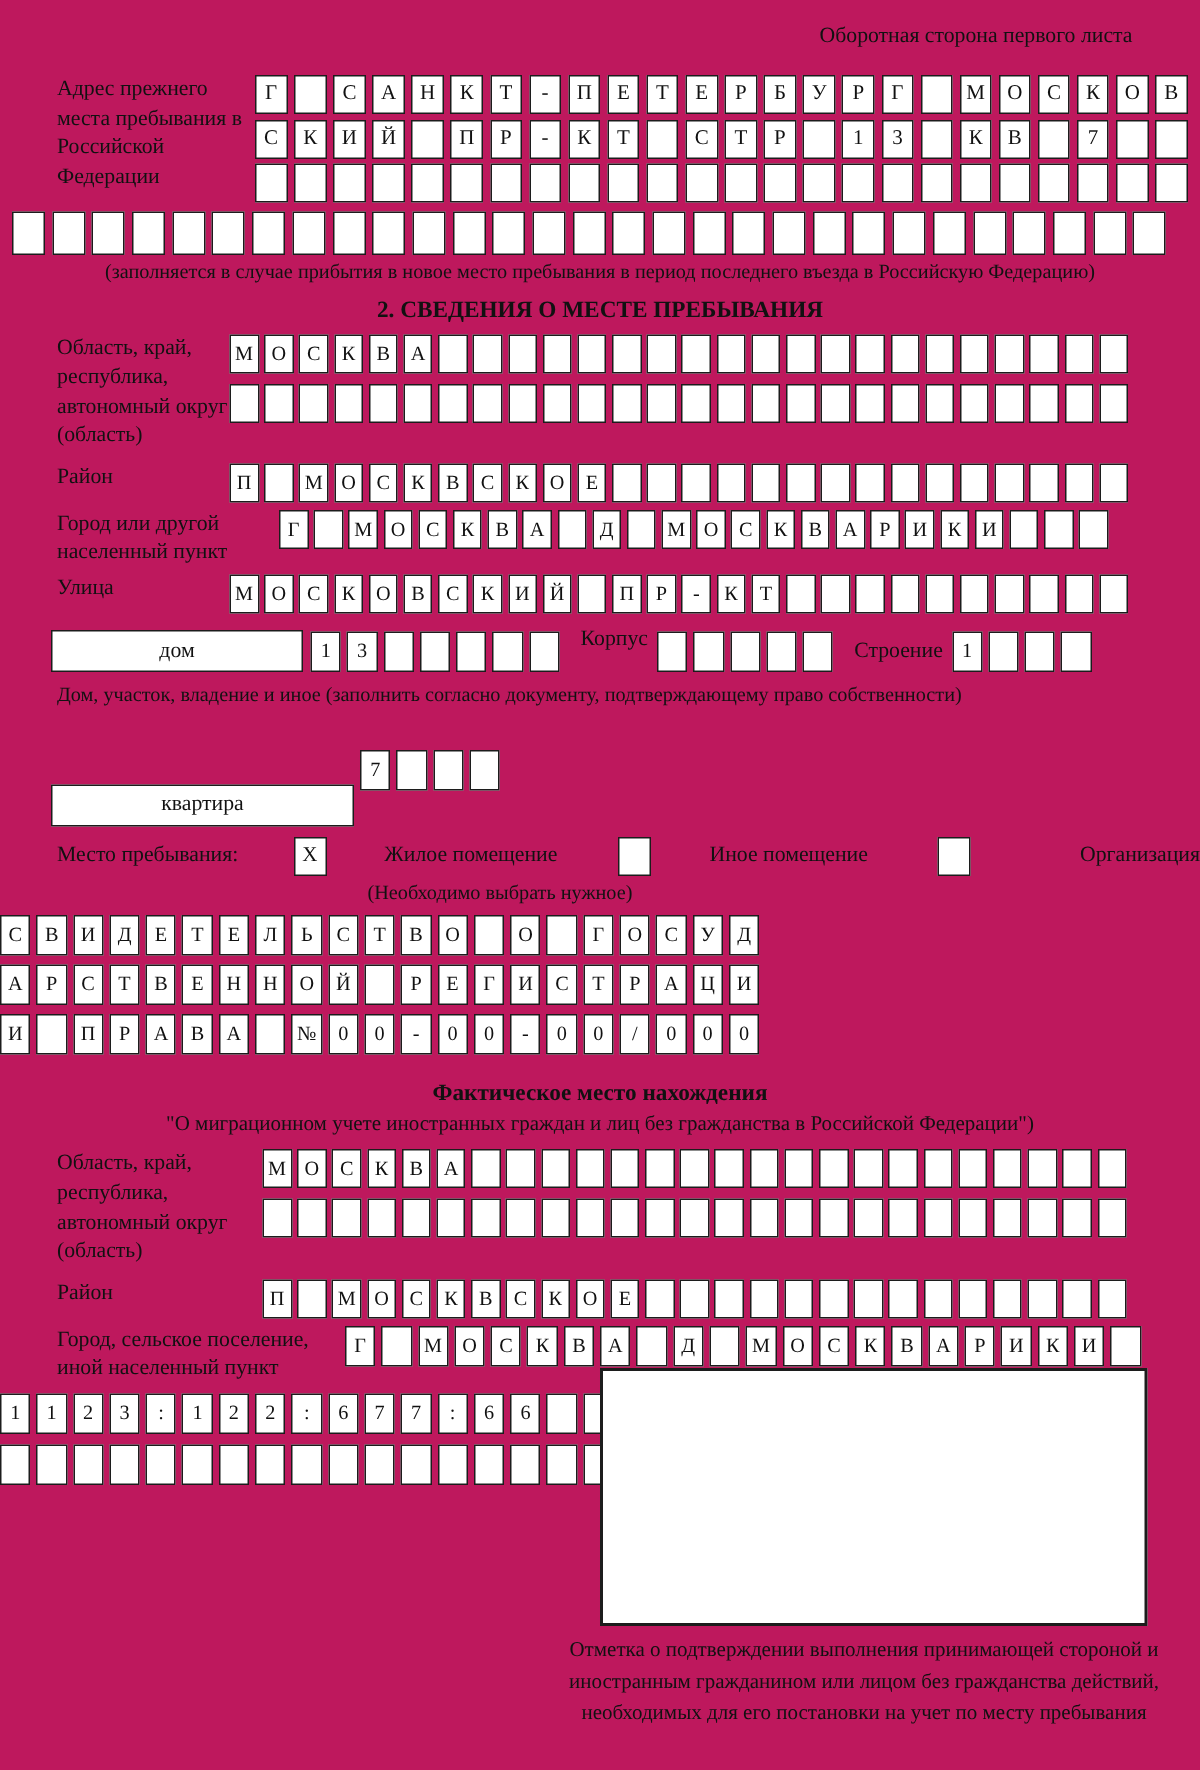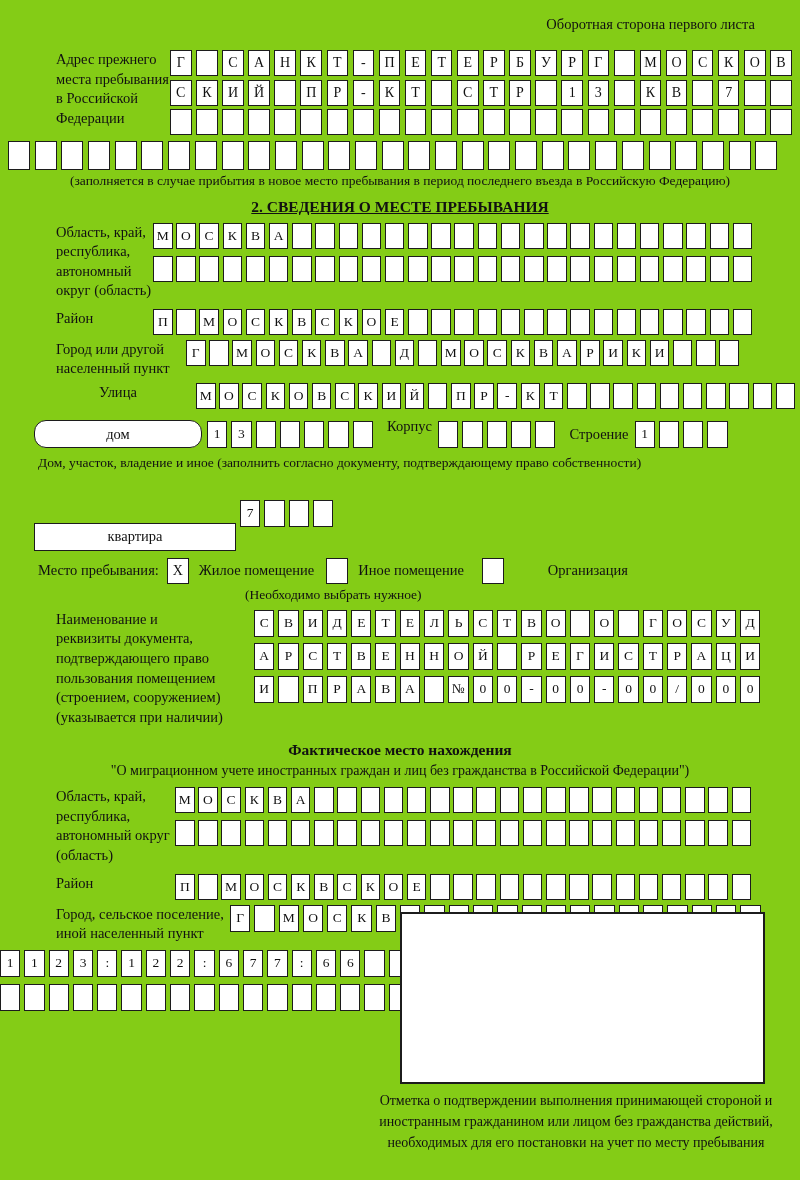--- a/index.html
+++ b/index.html
@@ -1,45 +1,45 @@
 <!DOCTYPE html>
 <html><head>
 <meta charset="utf-8">
 <style>
   * { margin:0; padding:0; box-sizing:border-box; }
   html,body { background:#fff; }
   .page {
     position:relative; width:800px; height:1180px; margin:0 auto;
-    background:#84cc16; color:#111; overflow:hidden;
+    background:#be185d; color:#111; overflow:hidden;
     font-family:"Liberation Serif","DejaVu Serif",serif; font-size:14.5px;
   }
   .back-note { text-align:right; padding:16px 45px 0 0; font-size:14.5px; }
   .field { display:flex; align-items:flex-start; }
-  .label { padding-left:56px; line-height:1.35; font-size:14.5px; }
+  .label { padding-left:38px; line-height:1.35; font-size:14.5px; }
   .rows > * { margin-bottom:3.5px; }
   .cells { display:flex; }
   .cell {
     flex:none; display:flex; align-items:center; justify-content:center;
     border:1.6px solid #1c1c1c; background:#fff; font-size:14px;
   }
   .lg  .cell { width:21.5px; height:26px; margin-right:4.6px; }
   .full .cell { width:22px;  height:29px; margin-right:4.7px; }
   .sm  .cell { width:19.5px; height:26px; margin-right:3.7px; font-size:13.5px; }
   .md  .cell { width:20.3px; height:27px; margin-right:4px;  font-size:13.5px; }
   .note { font-size:13.5px; text-align:center; }
   .title { font-weight:bold; font-size:15.5px; text-align:center; }
   .bigbox {
     border:1.8px solid #1c1c1c; display:flex; align-items:center; justify-content:center;
     height:28px; font-size:14.5px; background:#fff;
   }
   .checkbox {
     flex:none; width:22px; height:26px; border:1.6px solid #1c1c1c;
     display:flex; align-items:center; justify-content:center; font-size:14px; background:#fff;
   }
-  .mesto-row { display:flex; align-items:center; padding-left:38px; }
+  .mesto-row { display:flex; align-items:center; padding-left:38px;justify-content:space-between; }
   .stamp-box { position:absolute; left:400px; top:912px; width:365px; height:172px; border:2px solid #1c1c1c; background:#fff; }
   .stamp-caption { position:absolute; left:348px; top:1090px; width:456px; text-align:center; font-size:14px; line-height:1.5; }
   .subtitle { text-align:center; font-size:14px; }
 </style>
 </head>
 <body>
 
 <div class="page">
 
   <div class="back-note">Оборотная сторона первого листа</div>
@@ -153,21 +153,21 @@
       <div class="cell"></div>
       <div class="cell"></div>
       <div class="cell"></div>
       <div class="cell"></div>
       <div class="cell"></div>
       <div class="cell"></div>
       <div class="cell"></div>
     </div>
   <div class="note" style="margin-top:3px;">(заполняется в случае прибытия в новое место пребывания в период последнего въезда в Российскую Федерацию)</div>
 
-  <div class="title" style="margin-top:9px;text-decoration:underline;">2. СВЕДЕНИЯ О МЕСТЕ ПРЕБЫВАНИЯ</div>
+  <div class="title" style="margin-top:9px;">2. СВЕДЕНИЯ О МЕСТЕ ПРЕБЫВАНИЯ</div>
 
   <div class="field" style="margin-top:7px;">
     <div class="label" style="width:153px;">Область, край, республика, автономный округ (область)</div>
     <div class="rows">
       <div class="cells sm" style="margin-bottom:7px;">
           <div class="cell">М</div>
           <div class="cell">О</div>
           <div class="cell">С</div>
           <div class="cell">К</div>
           <div class="cell">В</div>
@@ -279,21 +279,21 @@
         <div class="cell">Р</div>
         <div class="cell">И</div>
         <div class="cell">К</div>
         <div class="cell">И</div>
         <div class="cell"></div>
         <div class="cell"></div>
         <div class="cell"></div>
       </div>
   </div>
 
-  <div class="field" style="margin-top:4px;margin-left:43px;">
+  <div class="field" style="margin-top:4px;">
     <div class="label" style="width:153px;">Улица</div>
     <div class="cells sm">
         <div class="cell">М</div>
         <div class="cell">О</div>
         <div class="cell">С</div>
         <div class="cell">К</div>
         <div class="cell">О</div>
         <div class="cell">В</div>
         <div class="cell">С</div>
         <div class="cell">К</div>
@@ -312,21 +312,21 @@
         <div class="cell"></div>
         <div class="cell"></div>
         <div class="cell"></div>
         <div class="cell"></div>
         <div class="cell"></div>
         <div class="cell"></div>
       </div>
   </div>
 
   <div style="display:flex; align-items:center; margin:9px 0 0 34px;">
-    <div class="bigbox" style="width:168px;border-radius:12px;">дом</div>
+    <div class="bigbox" style="width:168px;">дом</div>
     <div class="cells md" style="margin-left:5px;">
         <div class="cell">1</div>
         <div class="cell">3</div>
         <div class="cell"></div>
         <div class="cell"></div>
         <div class="cell"></div>
         <div class="cell"></div>
         <div class="cell"></div>
       </div>
     <div style="margin:0 6px 16px 10px;">Корпус</div>
@@ -362,21 +362,20 @@
     <div class="checkbox" style="margin-left:8px;">X</div>
     <div style="margin-left:10px;">Жилое помещение</div>
     <div class="checkbox" style="margin-left:12px;"></div>
     <div style="margin-left:10px;">Иное помещение</div>
     <div class="checkbox" style="margin-left:18px;"></div>
     <div style="margin-left:44px;">Организация</div>
   </div>
   <div class="note" style="text-align:left; padding-left:245px; margin-top:3px;">(Необходимо выбрать нужное)</div>
 
   <div class="field" style="margin-top:7px;">
-    <div class="label" style="width:254px; padding-right:28px;">Наименование и реквизиты документа, подтверждающего право пользования помещением (строением, сооружением) (указывается при наличии)</div>
     <div class="rows">
       <div class="cells md" style="margin-bottom:6px;">
           <div class="cell">С</div>
           <div class="cell">В</div>
           <div class="cell">И</div>
           <div class="cell">Д</div>
           <div class="cell">Е</div>
           <div class="cell">Т</div>
           <div class="cell">Е</div>
           <div class="cell">Л</div>

